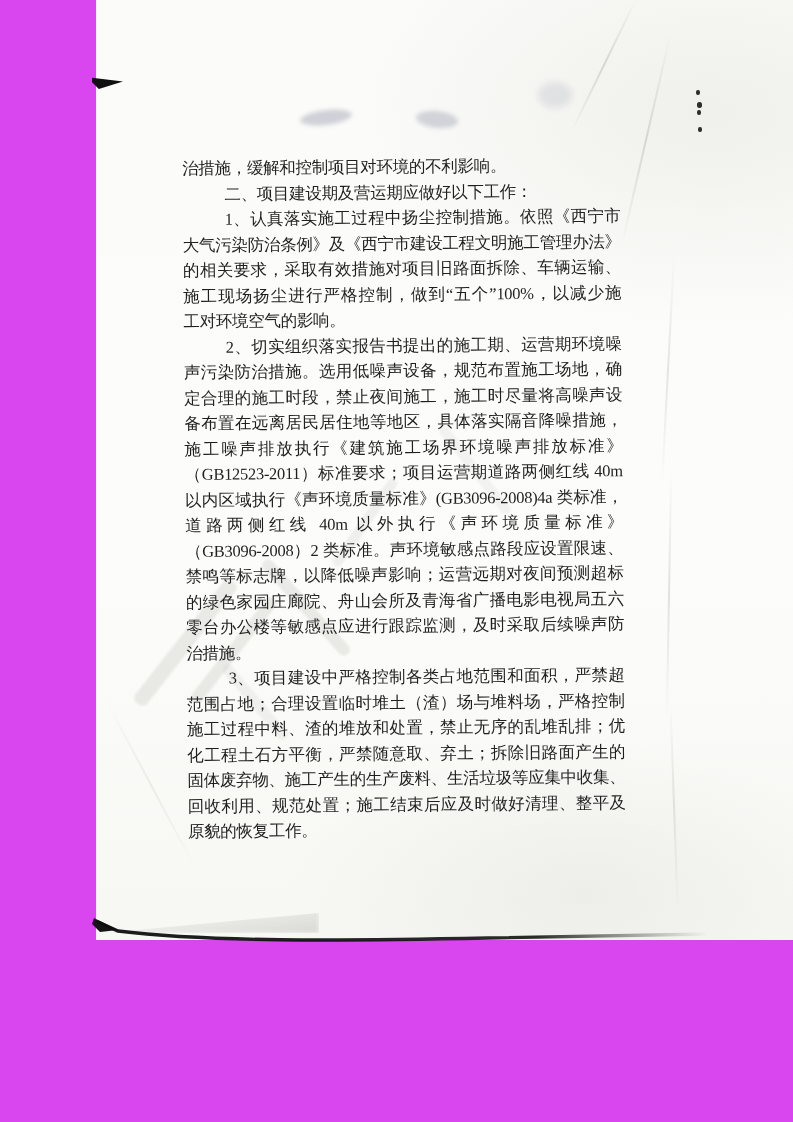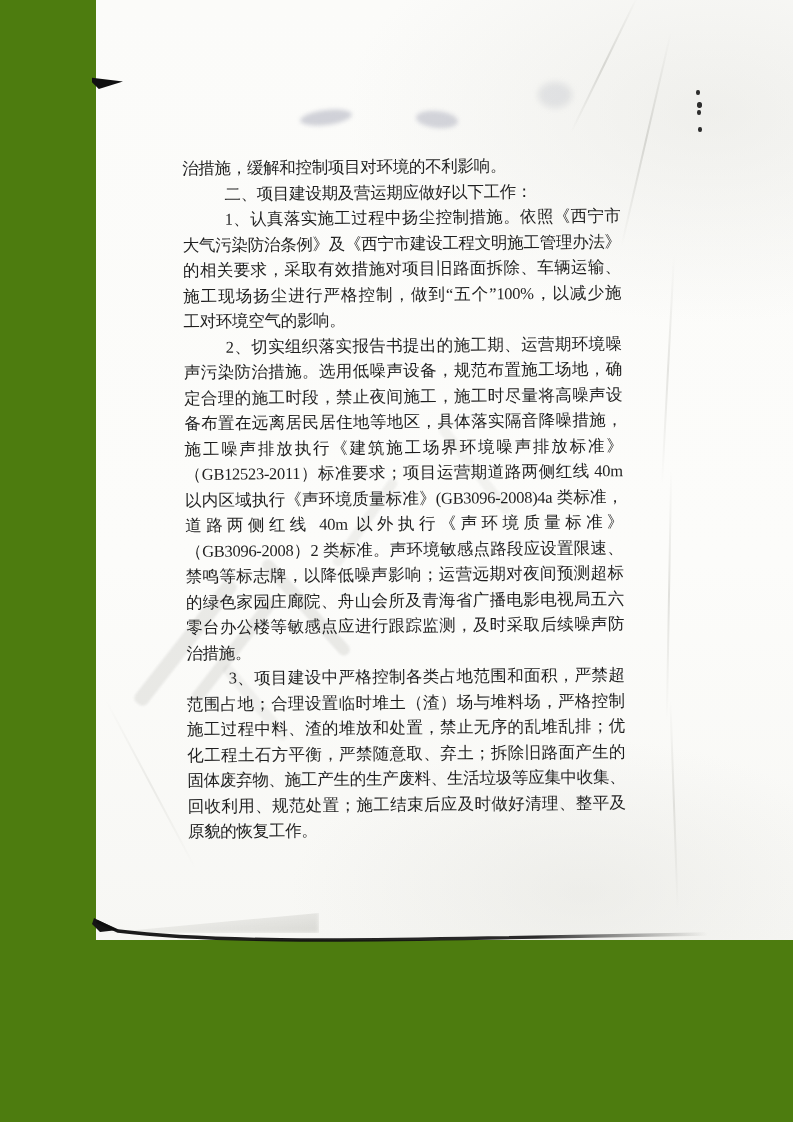--- a/index.html
+++ b/index.html
@@ -1,18 +1,18 @@
 <!DOCTYPE html>
 <html><head>
 <meta charset="utf-8">
 <style>
   html,body{margin:0;padding:0;background:#ffffff;}
   body{width:793px;height:1122px;overflow:hidden;
        font-family:"Liberation Serif","DejaVu Serif",serif;}
-  .scan{position:absolute;left:0;top:0;width:793px;height:1122px;background:#4d7c0f;}
+  .scan{position:absolute;left:0;top:0;width:793px;height:1122px;background:#d946ef;}
 
   
   .paper{position:absolute;left:96px;top:0;width:697px;height:940px;
          background:
            radial-gradient(520px 300px at 88% 12%, rgba(225,225,220,0.45), rgba(225,225,220,0) 70%),
            radial-gradient(420px 220px at 70% 95%, rgba(222,222,217,0.40), rgba(222,222,217,0) 70%),
            linear-gradient(180deg,#fbfbf9 0%,#fcfcfa 60%,#f7f7f4 100%);}
 
   
   .crease{position:absolute;width:2px;border-radius:2px;

